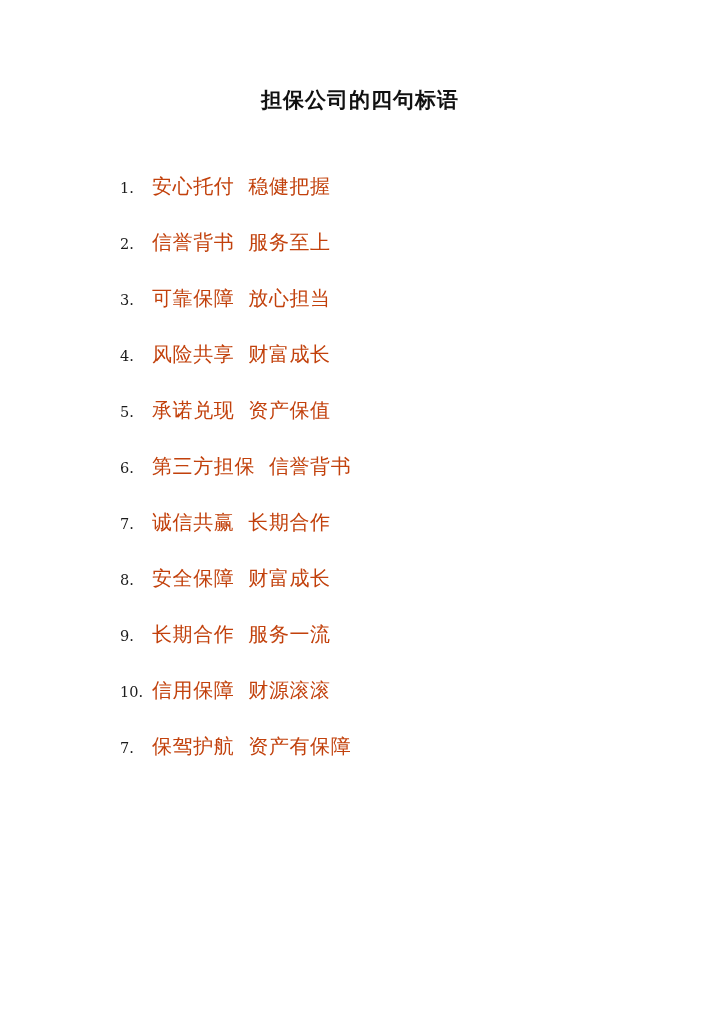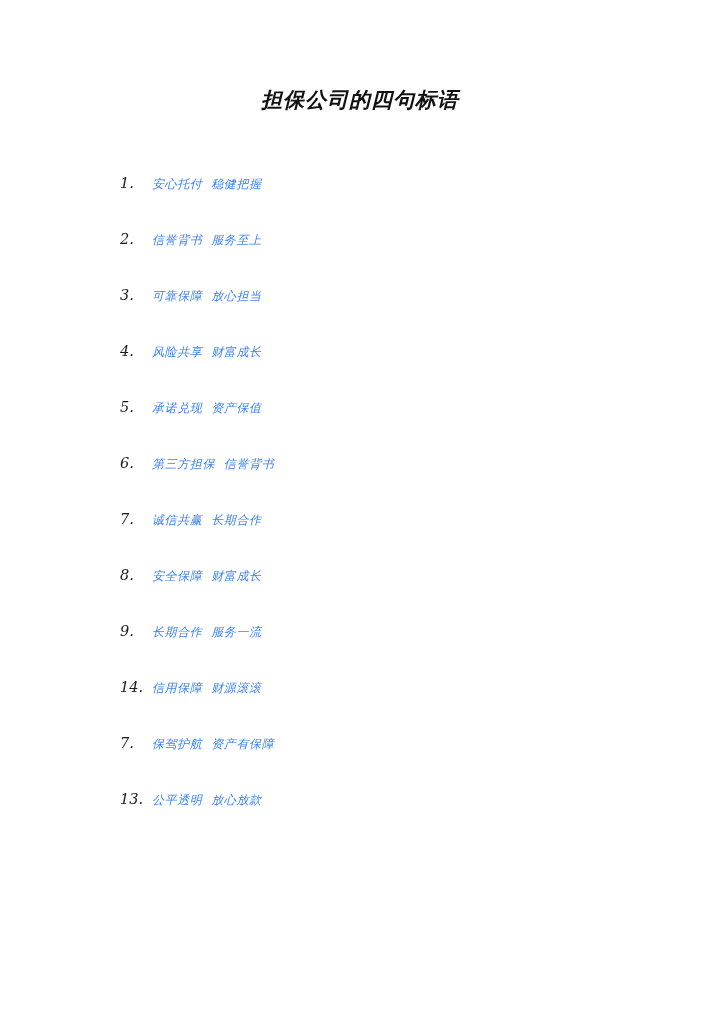--- a/index.html
+++ b/index.html
@@ -15,21 +15,20 @@
     color: #1a1a1a;
     overflow: hidden;
   }
   .page {
     position: relative;
     width: 720px;
     height: 1017px;
     box-sizing: border-box;
     padding: 0;
     background: #ffffff;
-    font-style: italic;
   }
   .doc-title {
     margin: 0;
     padding-top: 86px;
     text-align: center;
     font-size: 21px;
     font-weight: bold;
     letter-spacing: 1px;
     color: #111111;
     font-family: "DejaVu Serif", "Liberation Serif", serif;
@@ -50,23 +49,23 @@
     height: 56px;
   }
   .item-index {
     width: 32px;
     flex: 0 0 32px;
     text-align: left;
     font-size: 14.5px;
     color: #1b1b1b;
   }
   .item-text {
-    font-size: 12px;
+    font-size: 20px;
     letter-spacing: 0.6px;
-    color: #3b82f6;
+    color: #c2410c;
     white-space: pre;
   }
 </style>
 </head>
 <body>
 
 <div class="page">
   <h1 class="doc-title">担保公司的四句标语</h1>
 
   <ol class="list">
@@ -100,25 +99,21 @@
     </li>
     <li class="list-item">
       <span class="item-index">8.</span>
       <span class="item-text">安全保障  财富成长</span>
     </li>
     <li class="list-item">
       <span class="item-index">9.</span>
       <span class="item-text">长期合作  服务一流</span>
     </li>
     <li class="list-item">
-      <span class="item-index">14.</span>
+      <span class="item-index">10.</span>
       <span class="item-text">信用保障  财源滚滚</span>
     </li>
     <li class="list-item">
       <span class="item-index">7.</span>
       <span class="item-text">保驾护航  资产有保障</span>
     </li>
-    <li class="list-item">
-      <span class="item-index">13.</span>
-      <span class="item-text">公平透明  放心放款</span>
-    </li>
   </ol>
 </div>
 
 </body></html>

